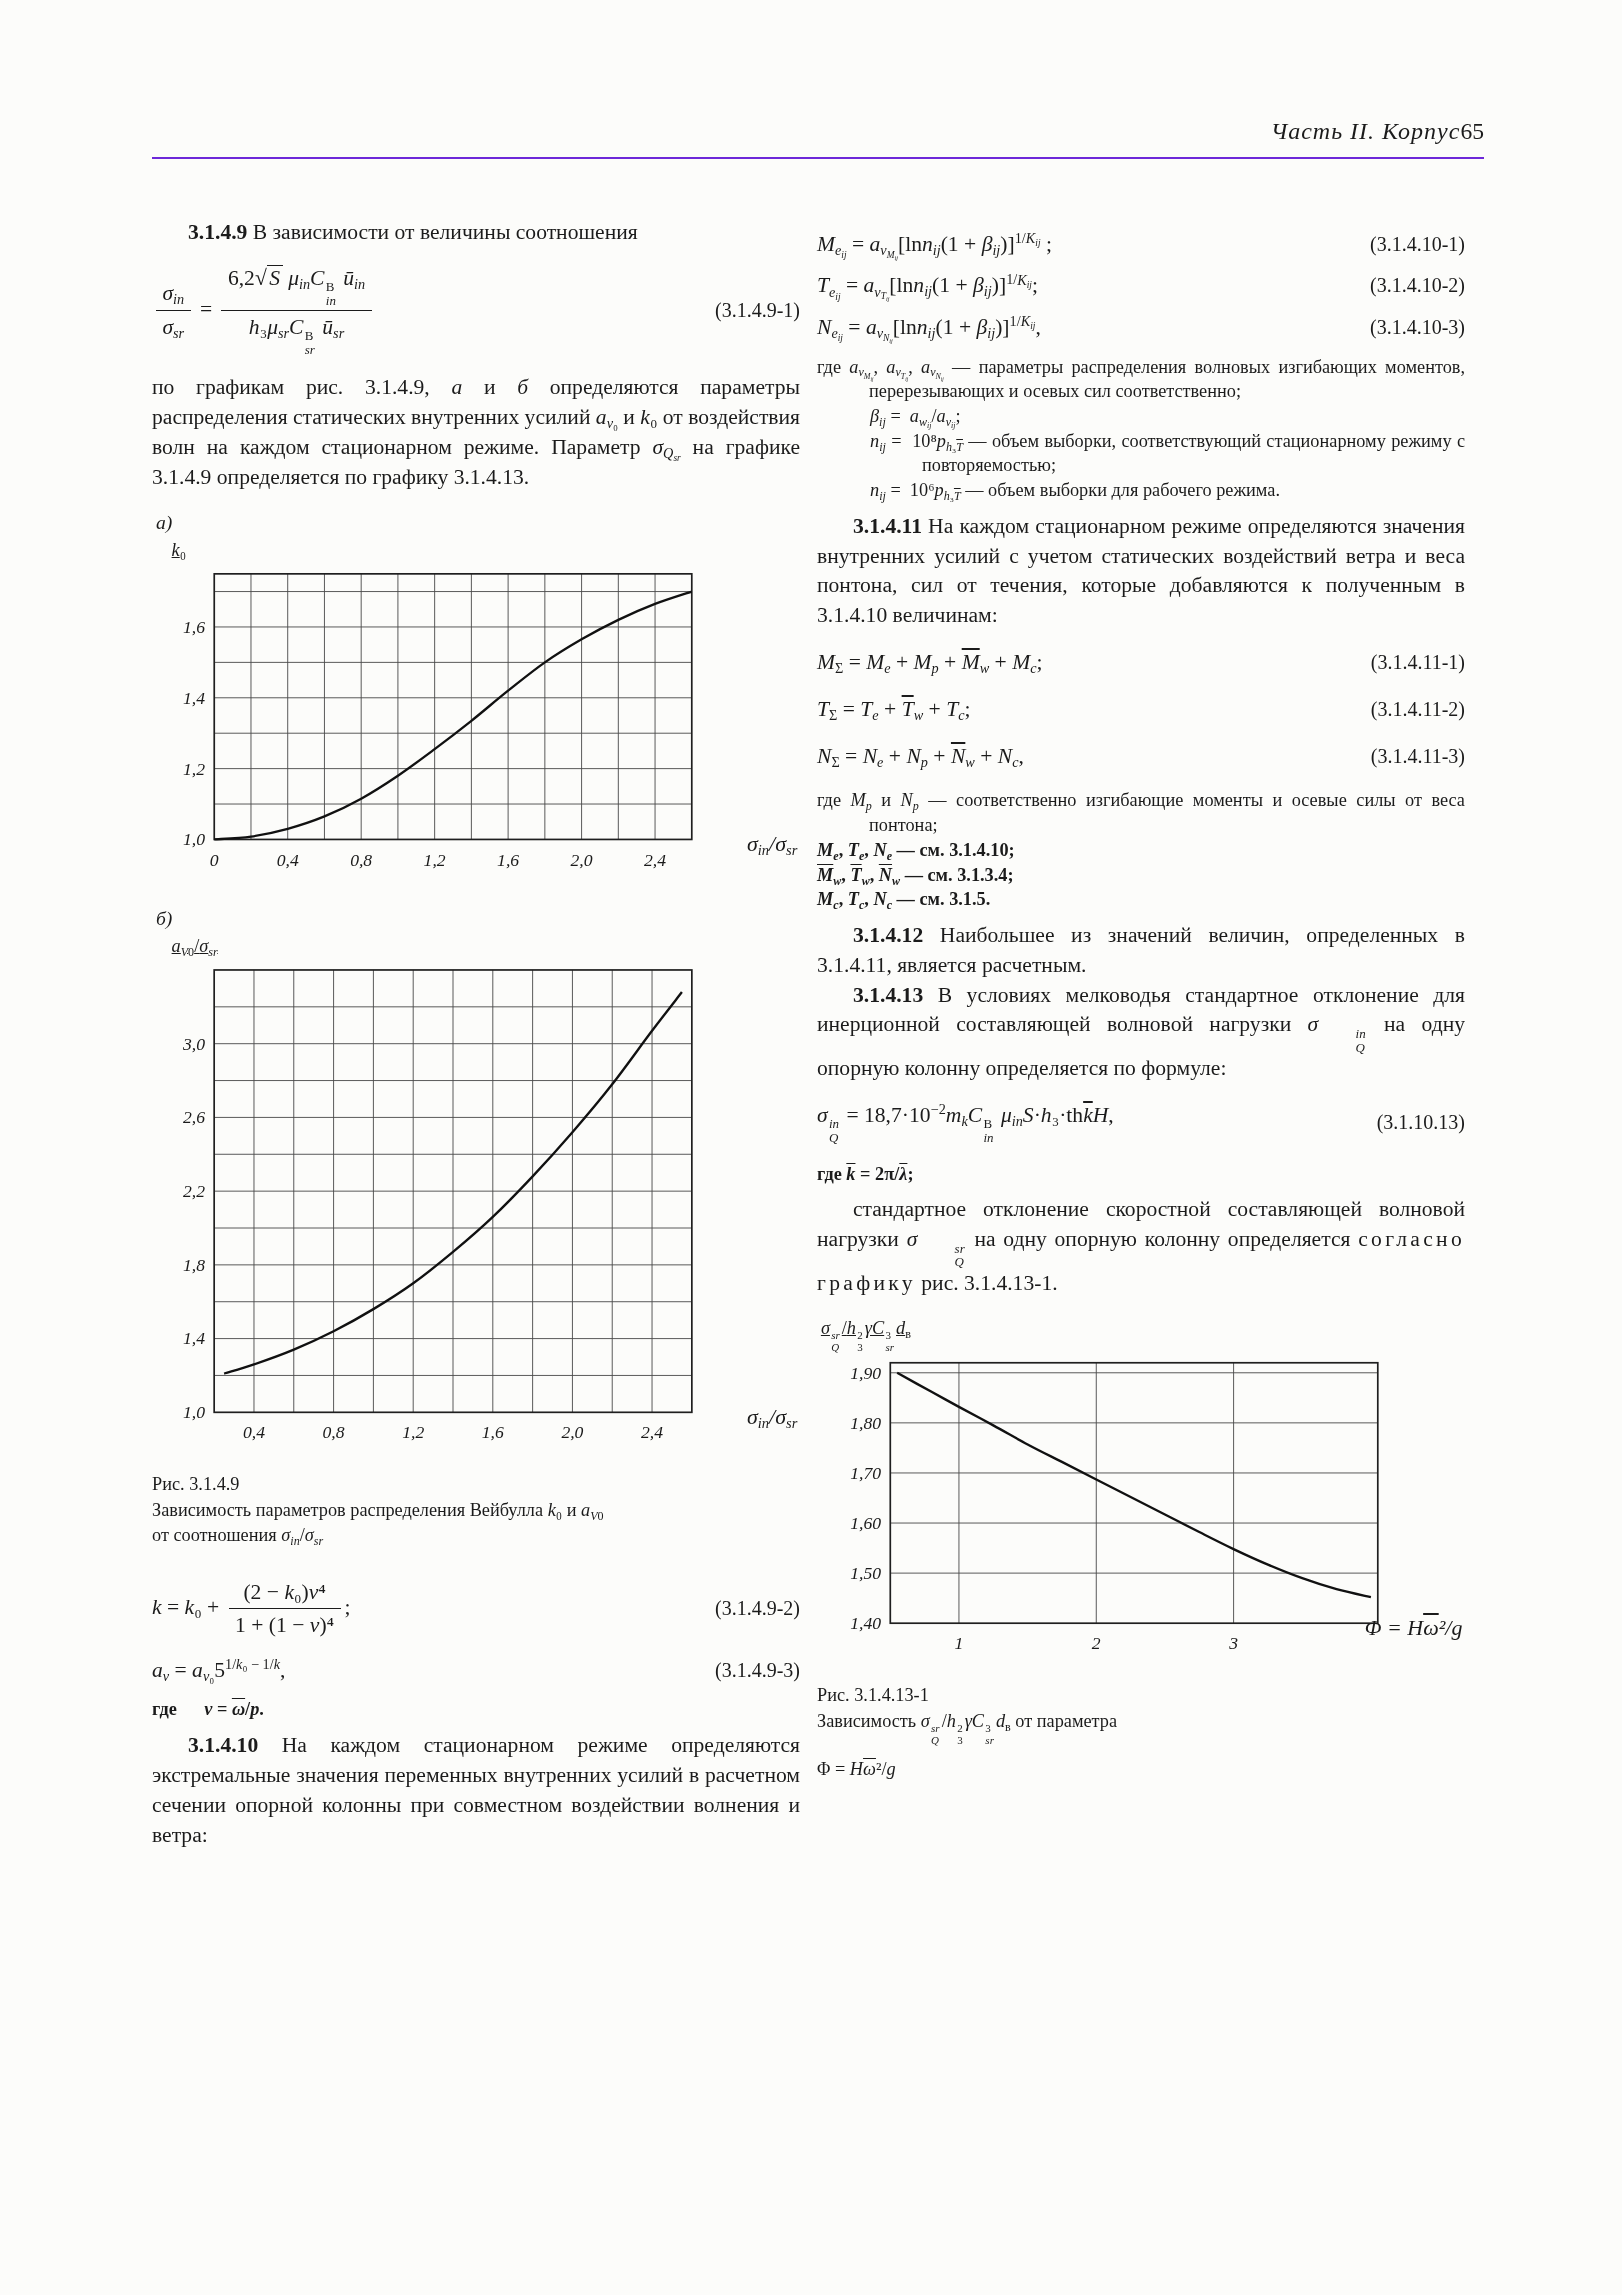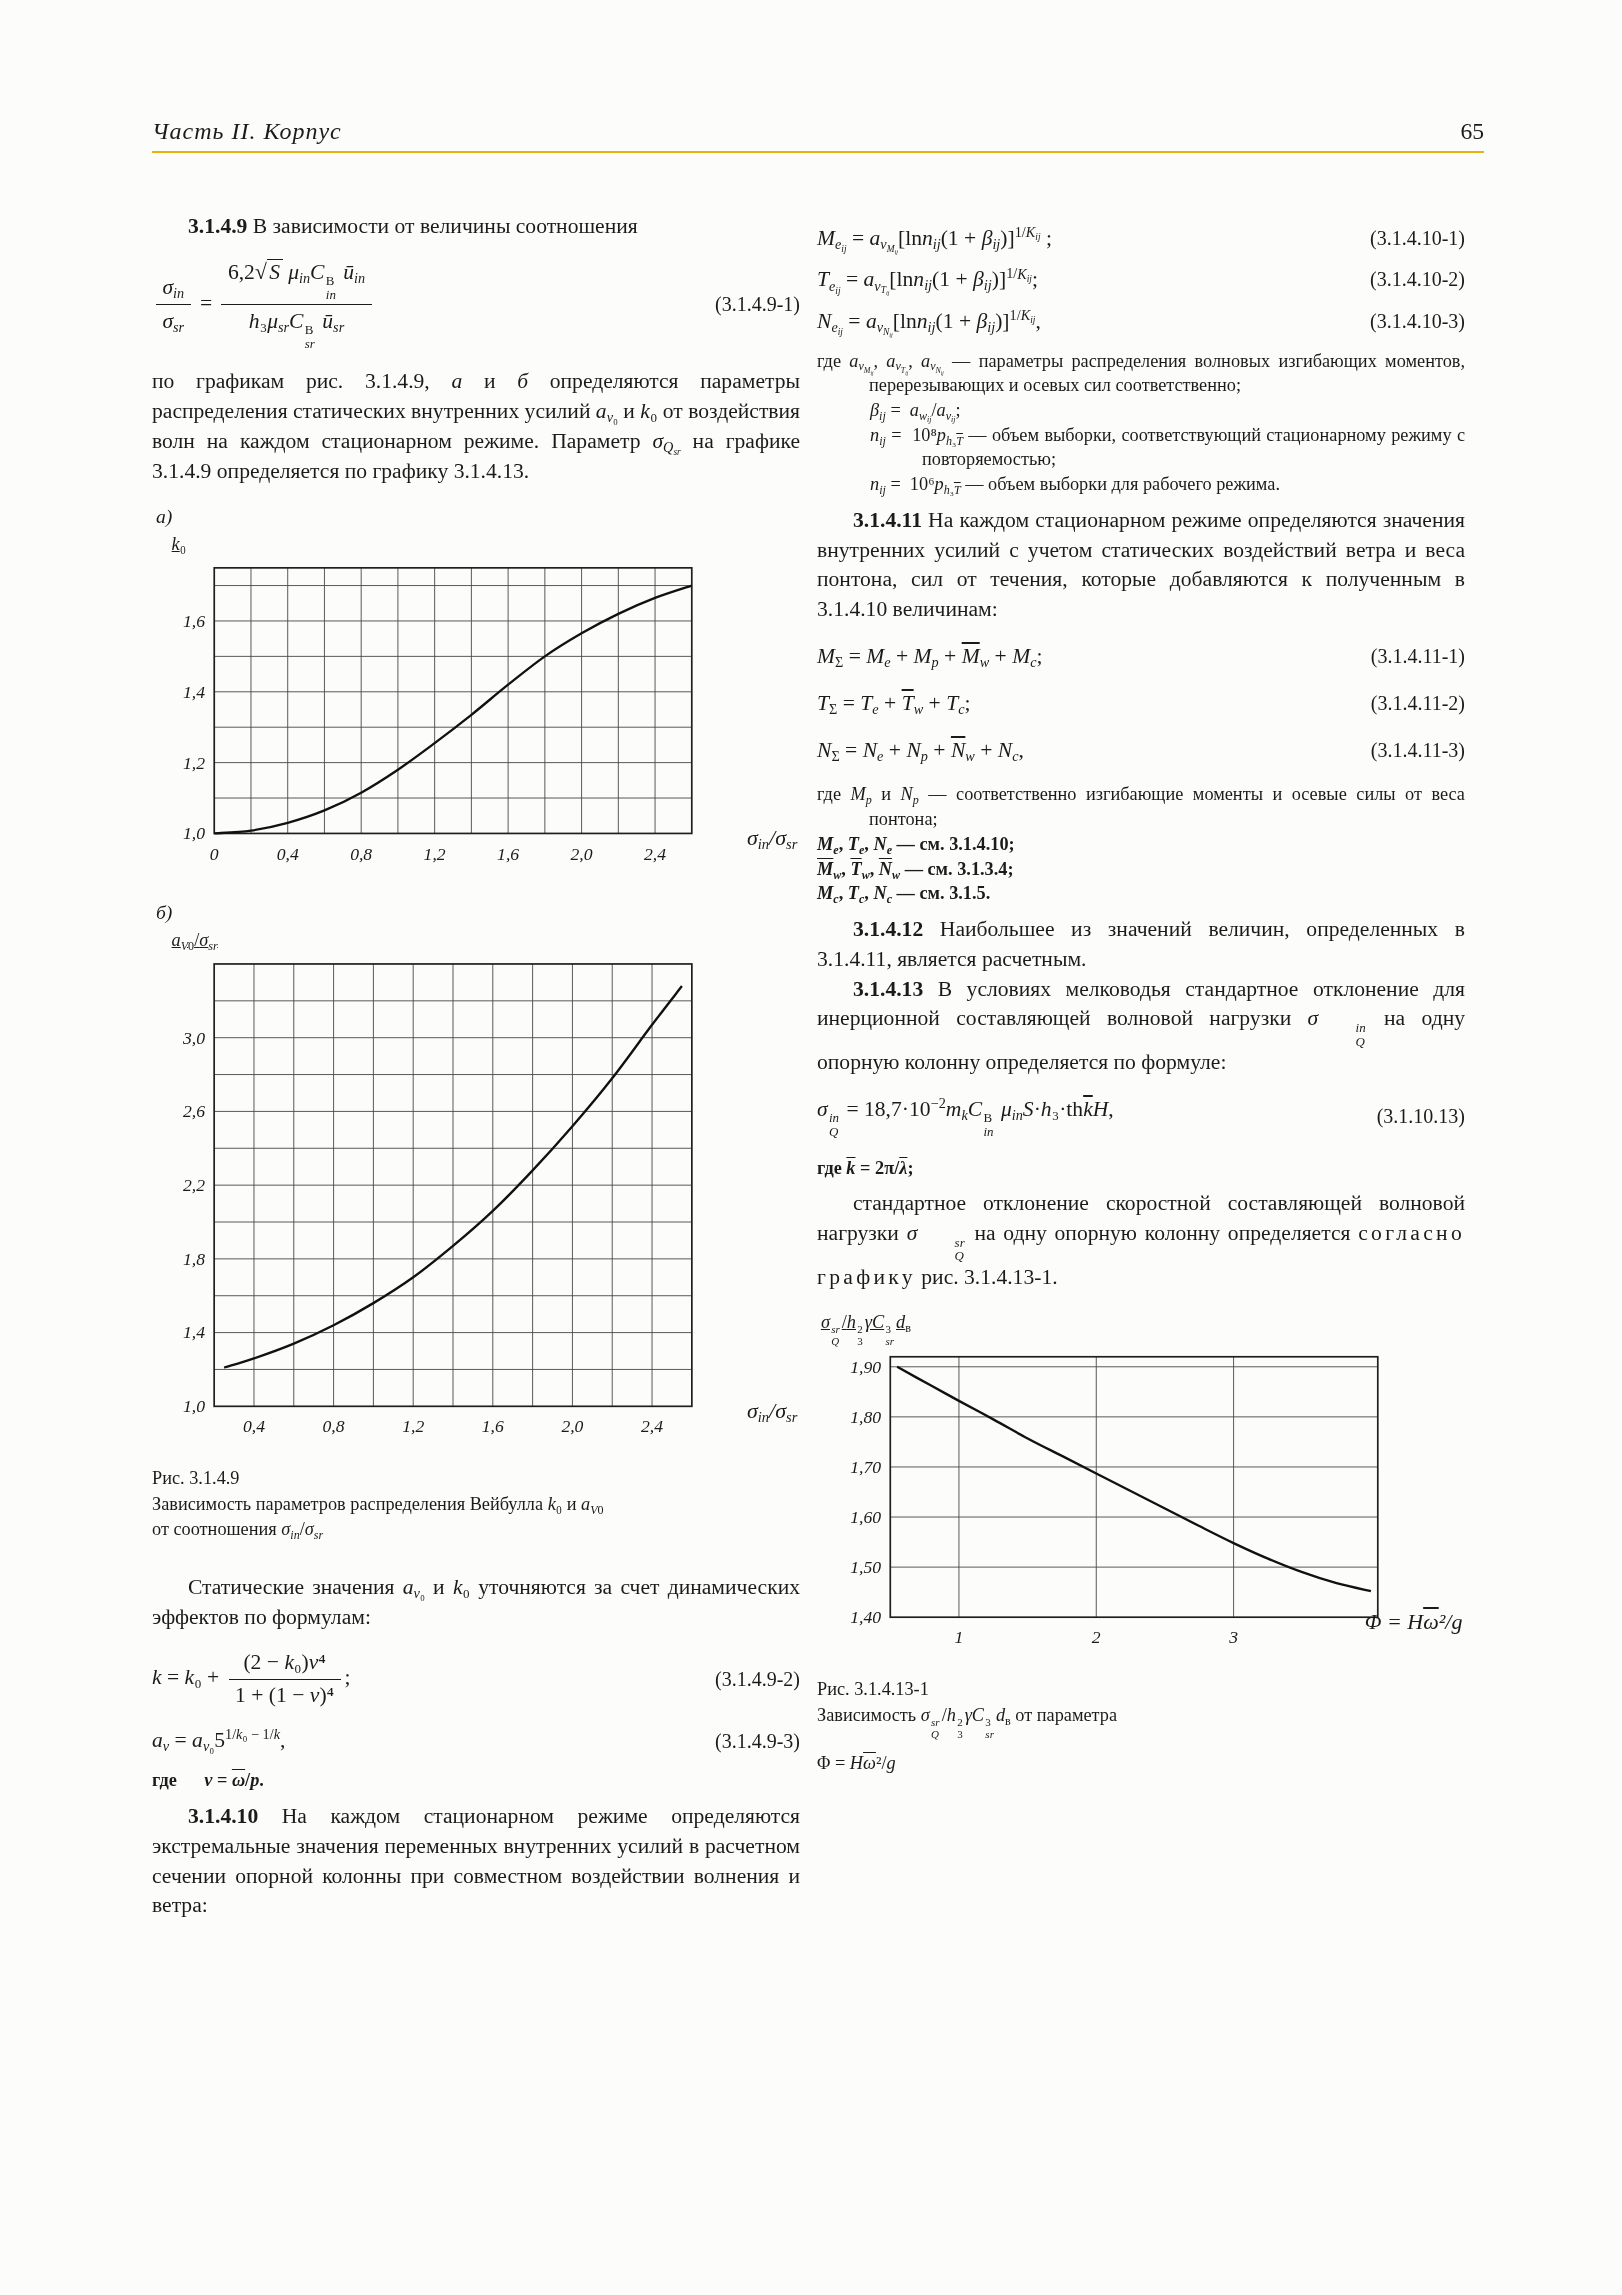--- a/index.html
+++ b/index.html
@@ -3,22 +3,22 @@
 <meta charset="utf-8">
 <style>
   * { margin:0; padding:0; box-sizing:border-box; }
   html,body { background:#777; }
   .page {
     width:1623px; height:2295px; margin:0 auto; position:relative;
     background:#fcfcfa; color:#1b1b1b; overflow:hidden;
     font-family:"Liberation Serif","DejaVu Serif",serif;
     padding:118px 139px 0 152px;
   }
-  .pg-header { display:flex; justify-content:space-between; align-items:baseline;
-    border-bottom:2px solid #eab308; padding-bottom:6px; }
+  .pg-header { display:flex; justify-content:flex-end; align-items:baseline;
+    border-bottom:2px solid #6d28d9; padding-bottom:12px; }
   .hdr-title { font-style:italic; font-size:24px; letter-spacing:1px; }
   .hdr-num { font-size:23.6px; }
   .columns { display:flex; gap:17px; margin-top:59px; }
   .col { width:648px; font-size:21.6px; line-height:1.38; text-align:justify; }
   .para { text-indent:36px; }
   .para.noind { text-indent:0; }
   .eq { display:flex; align-items:center; margin:17px 0; }
   .eq.tight { margin:11.8px 0; }
   .eq-body { flex:1; }
   .eq-num { font-size:20px; white-space:nowrap; padding-left:7.9px; }
@@ -160,21 +160,20 @@
           </svg>
         <div class="xname"><i>σ</i><sub><i>in</i></sub>/<i>σ</i><sub><i>sr</i></sub></div>
       </figure>
 
       <div class="caption">
         <div>Рис. 3.1.4.9</div>
         <div>Зависимость параметров распределения Вейбулла <i>k</i>₀ и <i>a</i><sub><i>V</i>0</sub></div>
         <div>от соотношения <i>σ</i><sub><i>in</i></sub>/<i>σ</i><sub><i>sr</i></sub></div>
       </div>
 
-      <p class="para">Статические значения <i>a</i><sub><i>v</i>₀</sub> и <i>k</i>₀ уточняются за счет динамических эффектов по формулам:</p>
 
       <div class="eq">
         <span class="eq-body"><i>k</i> = <i>k</i>₀ + <span class="frac"><span class="num">(2 − <i>k</i>₀)<i>ν</i>⁴</span><span class="den">1 + (1 − <i>ν</i>)⁴</span></span>;</span>
         <span class="eq-num">(3.1.4.9-2)</span>
       </div>
 
       <div class="eq tight">
         <span class="eq-body"><i>a</i><sub><i>v</i></sub> = <i>a</i><sub><i>v</i>₀</sub>5<sup>1/<i>k</i>₀ − 1/<i>k</i></sup>,</span>
         <span class="eq-num">(3.1.4.9-3)</span>
       </div>

